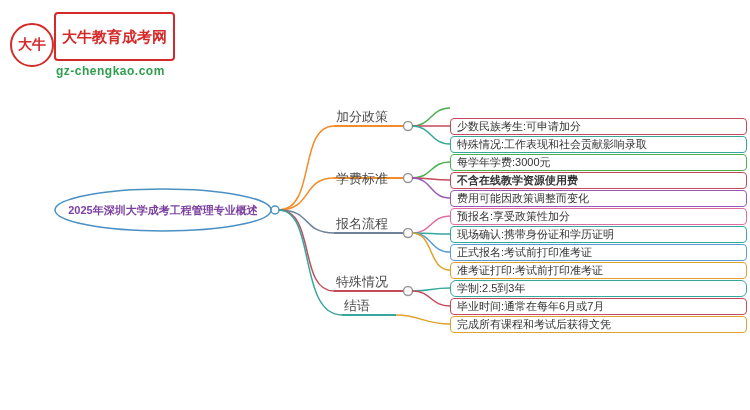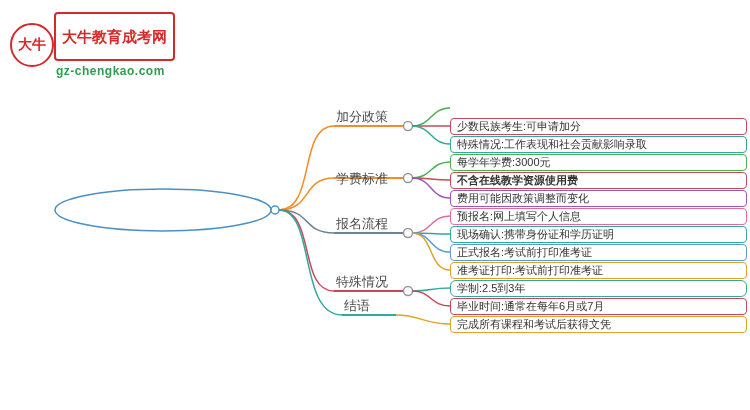--- a/index.html
+++ b/index.html
@@ -82,35 +82,36 @@
     <path d="M412 233 C432 233 430 234 450 234" style="stroke: rgb(53, 167, 156);"></path>
     <path d="M412 233 C432 233 430 252 450 252" style="stroke: rgb(91, 155, 213);"></path>
     <path d="M412 233 C434 233 428 270 450 270" style="stroke: rgb(223, 163, 43);"></path>
 
     <path d="M412 291 C432 291 430 288 450 288" style="stroke: rgb(53, 167, 156);"></path>
     <path d="M412 291 C432 291 430 306 450 306" style="stroke: rgb(195, 74, 90);"></path>
 
     <path d="M396 315 C420 315 424 324 450 324" style="stroke: rgb(223, 163, 43);"></path>
   </svg>
 
+  <div class="root-label" style="color: rgb(123, 63, 160);">2025年深圳大学成考工程管理专业概述</div>
 
   <div class="branch-label" style="left:336px;top:110px">加分政策</div>
   <div class="branch-label" style="left:336px;top:172px">学费标准</div>
   <div class="branch-label" style="left:336px;top:217px">报名流程</div>
   <div class="branch-label" style="left:336px;top:275px">特殊情况</div>
   <div class="branch-label" style="left:344px;top:299px">结语</div>
 
   <div class="leaf" style="top: 118px; border-color: rgb(195, 74, 90);">少数民族考生:可申请加分</div>
   <div class="leaf" style="top: 136px; border-color: rgb(53, 167, 156);">特殊情况:工作表现和社会贡献影响录取</div>
 
   <div class="leaf" style="top: 154px; border-color: rgb(76, 175, 80);">每学年学费:3000元</div>
   <div class="leaf" style="top: 172px; border-color: rgb(195, 74, 90); font-weight: bold;">不含在线教学资源使用费</div>
   <div class="leaf" style="top: 190px; border-color: rgb(155, 89, 182);">费用可能因政策调整而变化</div>
 
-  <div class="leaf" style="top: 208px; border-color: rgb(224, 108, 159);">预报名:网上填写个人信息</div>
+  <div class="leaf" style="top: 208px; border-color: rgb(224, 108, 159);">预报名:享受政策性加分</div>
   <div class="leaf" style="top: 226px; border-color: rgb(53, 167, 156);">现场确认:携带身份证和学历证明</div>
   <div class="leaf" style="top: 244px; border-color: rgb(91, 155, 213);">正式报名:考试前打印准考证</div>
   <div class="leaf" style="top: 262px; border-color: rgb(223, 163, 43);">准考证打印:考试前打印准考证</div>
 
   <div class="leaf" style="top: 280px; border-color: rgb(53, 167, 156); border-radius: 6px;">学制:2.5到3年</div>
   <div class="leaf" style="top: 298px; border-color: rgb(195, 74, 90);">毕业时间:通常在每年6月或7月</div>
 
   <div class="leaf" style="top: 316px; border-color: rgb(223, 163, 43);">完成所有课程和考试后获得文凭</div>
 
   <div class="logo">

